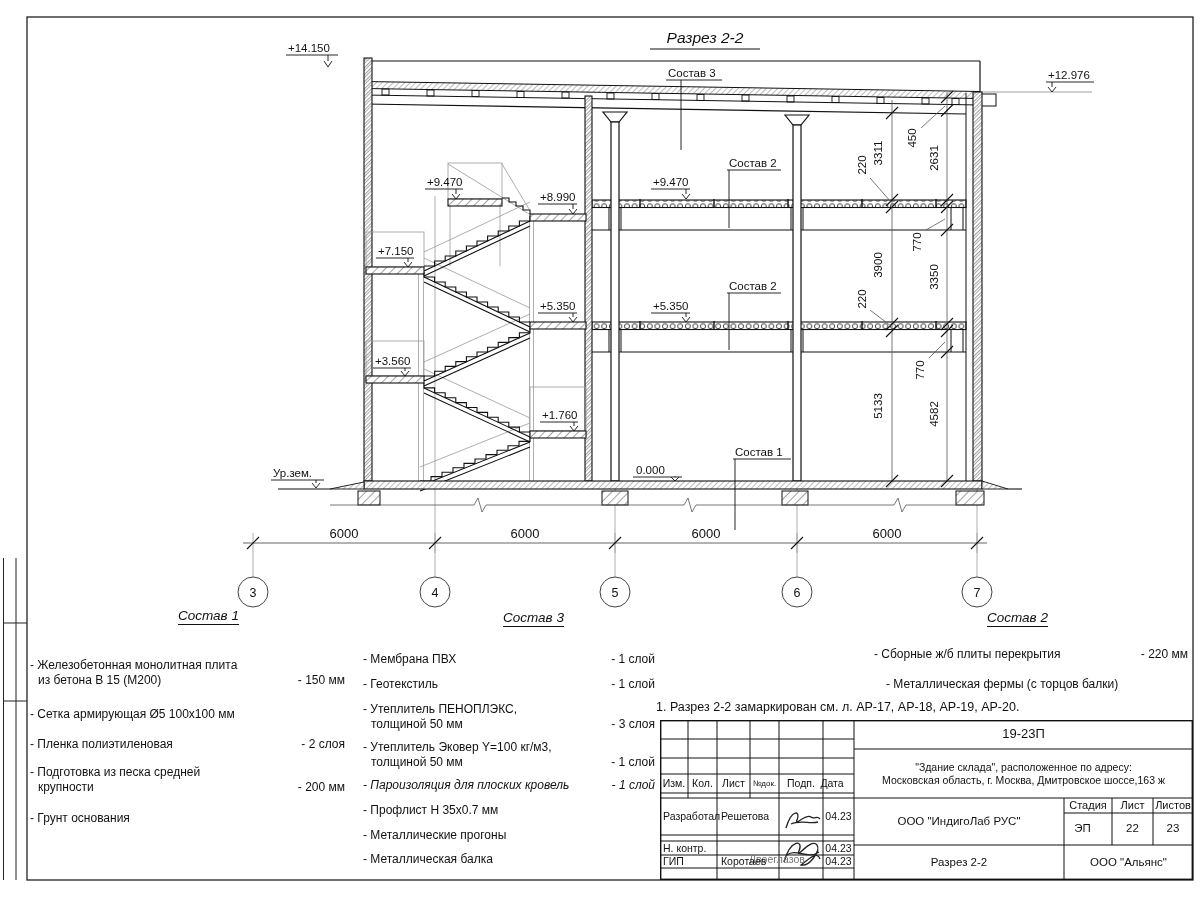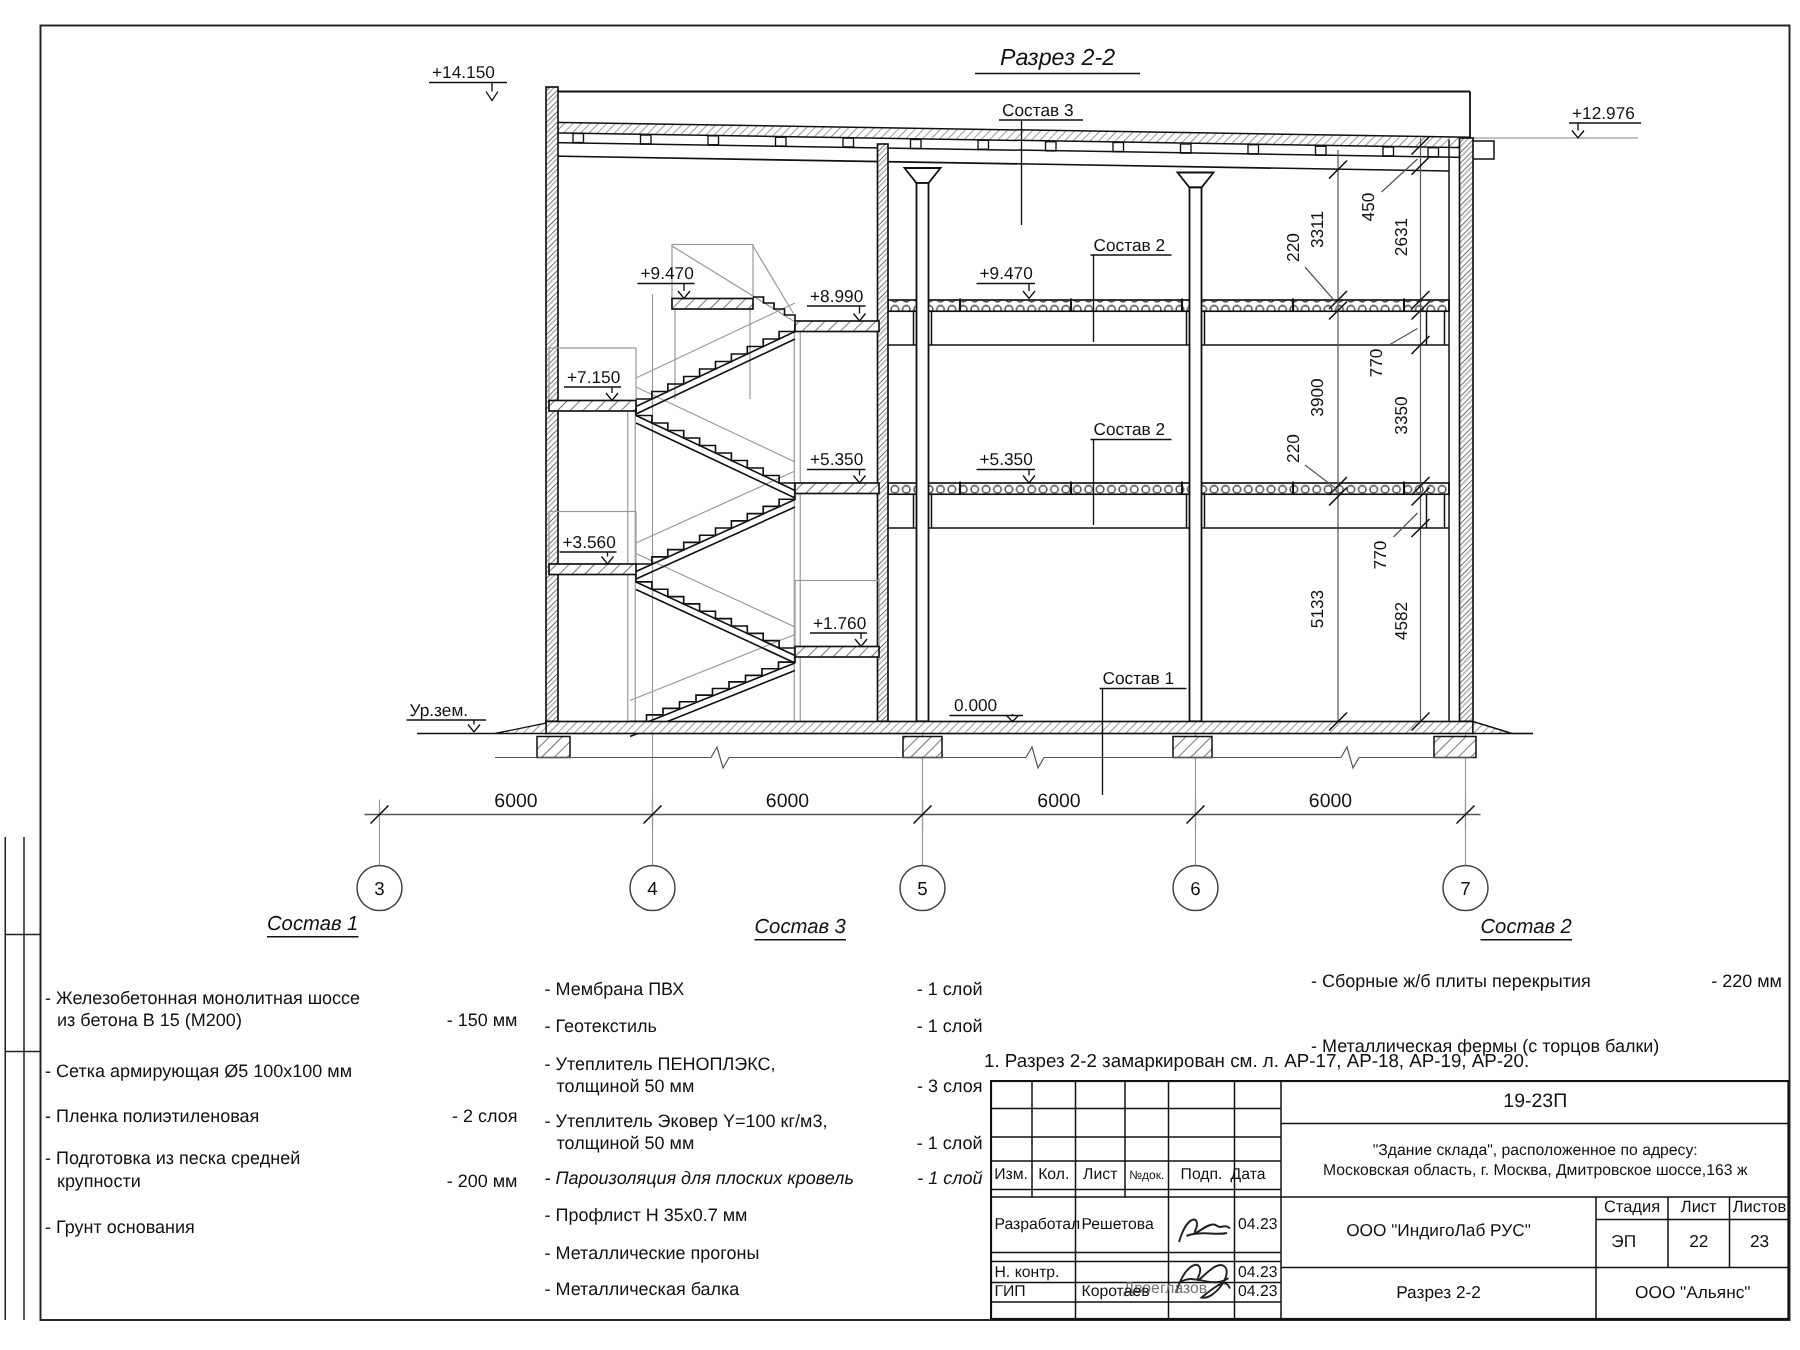--- a/index.html
+++ b/index.html
@@ -361,21 +361,21 @@
   <g>
     <text x="705" y="43" font-size="15.5" font-style="italic" text-anchor="middle">Разрез 2-2</text>
     <line x1="650" y1="49" x2="760" y2="49" stroke="#111" stroke-width="1"></line>
   </g>
 </svg>
 
 <div class="legend" style="left:30px;top:600px;width:315px;height:240px;">
   <div class="leg-title" style="left:148px;top:8px;">Состав 1</div>
   <div class="lrow" style="top:58px;">
     <div class="lname">
-        <div>- Железобетонная  монолитная шоссе</div>
+        <div>- Железобетонная  монолитная плита</div>
         <div class="l2">из бетона В 15 (М200)</div>
       </div>
     <div class="lval">- 150 мм</div>
   </div>
   <div class="lrow" style="top:107px;">
     <div class="lname">
         <div>- Сетка армирующая Ø5 100х100 мм</div>
         <div class="l2"></div>
       </div>
     <div class="lval"></div>
@@ -465,21 +465,21 @@
 
 <div class="legend" style="left:874px;top:600px;width:314px;height:110px;">
   <div class="leg-title" style="left:113px;top:10px;">Состав 2</div>
   <div class="lrow" style="top:47px;">
     <div class="lname">
         <div>- Сборные ж/б плиты перекрытия</div>
         <div class="l2"></div>
       </div>
     <div class="lval">- 220 мм</div>
   </div>
-  <div class="lrow" style="top:90px;">
+  <div class="lrow" style="top:77px;margin-left:12px;">
     <div class="lname">
         <div>- Металлическая фермы (с торцов балки)</div>
         <div class="l2"></div>
       </div>
     <div class="lval"></div>
   </div>
 </div>
 
 <div class="note" style="left:656px;top:700px;">1. Разрез 2-2 замаркирован см. л. АР-17, АР-18, АР-19, АР-20.</div>
 

